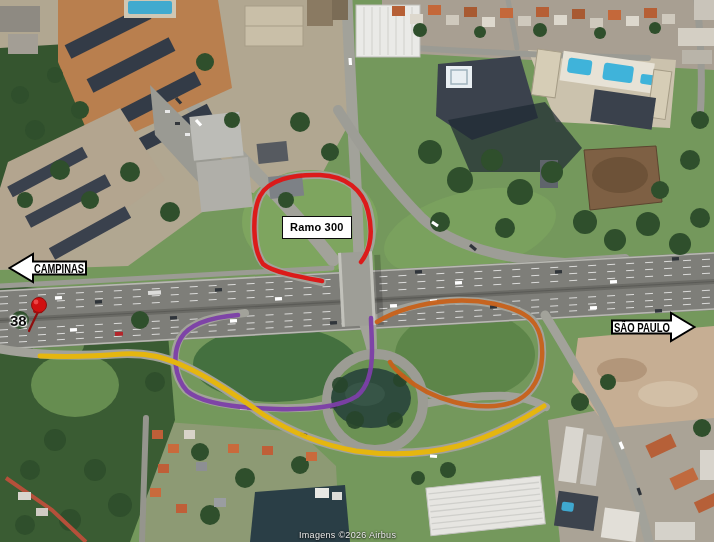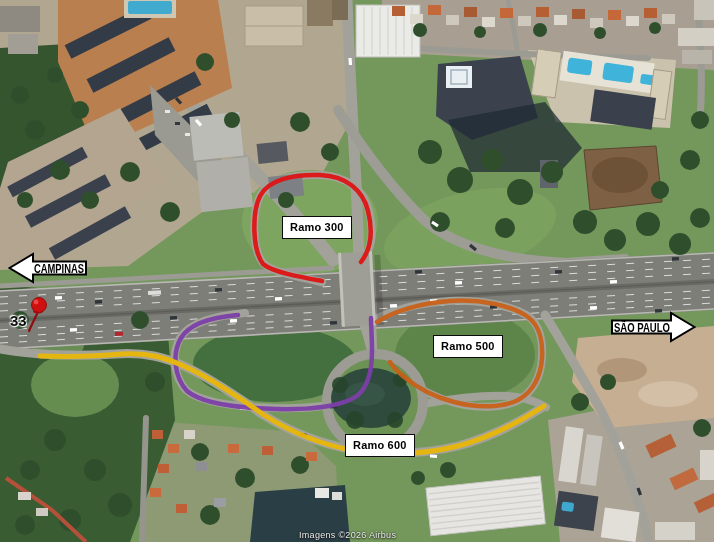--- a/index.html
+++ b/index.html
@@ -346,34 +346,32 @@
 
     <g fill="none" stroke-linecap="round" opacity=".95">
       <path stroke-width="4.5" d="M 322 281 C 300 277 272 272 263 264 C 252 249 252 212 260 196 C 268 180 293 174 320 175 C 346 176 363 190 368 211 C 373 231 371 249 361 262" stroke="#df1414"></path>
       <path stroke-width="4.5" d="M 238 315 C 214 317 190 323 181 338 C 172 353 174 377 187 391 C 201 403 236 408 276 409 C 311 410 342 406 357 396 C 368 387 372 370 372 351 C 372 337 371 325 371 318" stroke="#7d3fa8"></path>
       <path stroke-width="4.5" d="M 377 322 C 394 311 421 303 450 301 C 480 299 511 305 528 317 C 540 326 543 343 542 358 C 541 376 533 392 518 400 C 502 408 477 408 454 402 C 435 397 417 388 403 376 C 397 371 392 366 390 362" stroke="#c8611a"></path>
       <path stroke-width="5" d="M 40 356 C 70 357 100 356 122 354 C 148 352 167 358 188 368 C 212 379 237 396 264 415 C 292 433 322 445 356 451 C 391 456 426 454 458 446 C 489 438 516 424 544 406" stroke="#e9b808"></path>
     </g>
   </svg>
 
   <div class="map-label" style="left:282px;top:216px">Ramo 300</div>
-  <div class="map-label" style="left:433px;top:335px">Ramo 500</div>
-  <div class="map-label" style="left:345px;top:434px">Ramo 600</div>
 
   <svg class="dir-arrow" style="left:8px;top:252px" width="80" height="32" viewBox="0 0 80 32">
     <polygon points="1.5,16 25,2 25,9.5 78,9.5 78,22.5 25,22.5 25,30" fill="#ffffff" stroke="#000000" stroke-width="2"></polygon>
     <text x="51" y="20.5" text-anchor="middle" textLength="50" lengthAdjust="spacingAndGlyphs">CAMPINAS</text>
   </svg>
 
   <svg class="dir-arrow" style="left:610px;top:311px" width="86" height="32" viewBox="0 0 86 32">
     <polygon points="84.5,16 61,2 61,9.5 2,9.5 2,22.5 61,22.5 61,30" fill="#ffffff" stroke="#000000" stroke-width="2"></polygon>
     <text x="32" y="20.5" text-anchor="middle" textLength="56" lengthAdjust="spacingAndGlyphs">SÃO PAULO</text>
   </svg>
 
-  <div class="km-marker">33</div>
+  <div class="km-marker">38</div>
   <svg class="pin" width="30" height="40" viewBox="0 0 30 40">
     <path d="M 14 15 C 11 21 8 27 5 34" stroke="#8e0f0f" stroke-width="2.2" fill="none" stroke-linecap="round"></path>
     <ellipse cx="14" cy="14" rx="5" ry="2.5" fill="#a81010"></ellipse>
     <circle cx="15" cy="8" r="7.5" fill="#d01010" stroke="#8e0f0f" stroke-width="1"></circle>
     <circle cx="12" cy="5" r="2.4" fill="#f25050" opacity=".85"></circle>
   </svg>
 
   <div class="watermark">Imagens ©2026 Airbus</div>
 
 </div>

